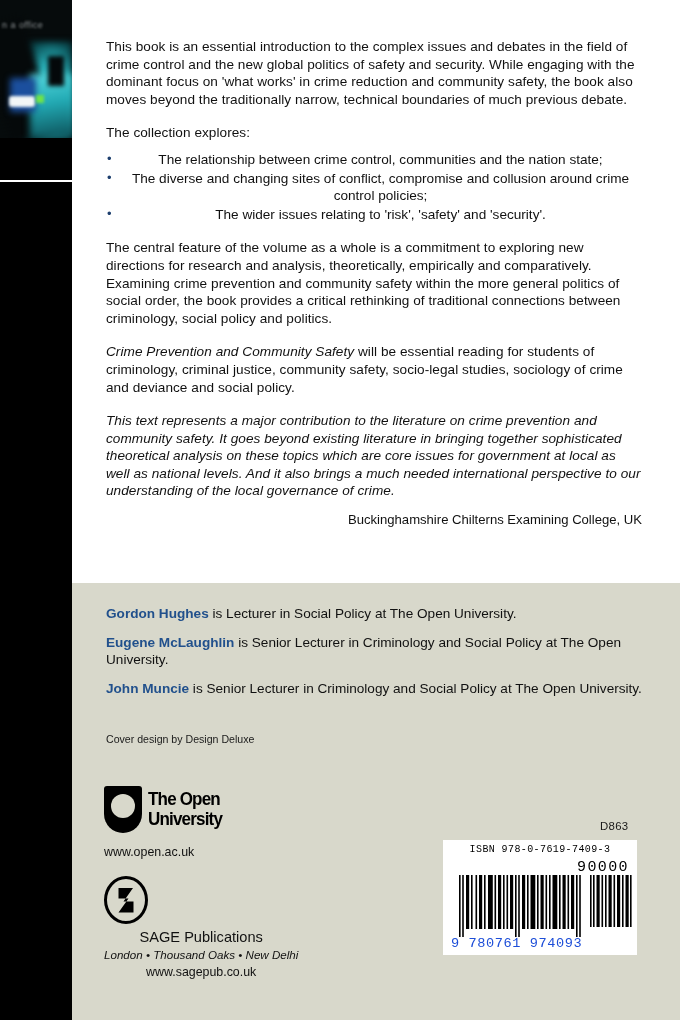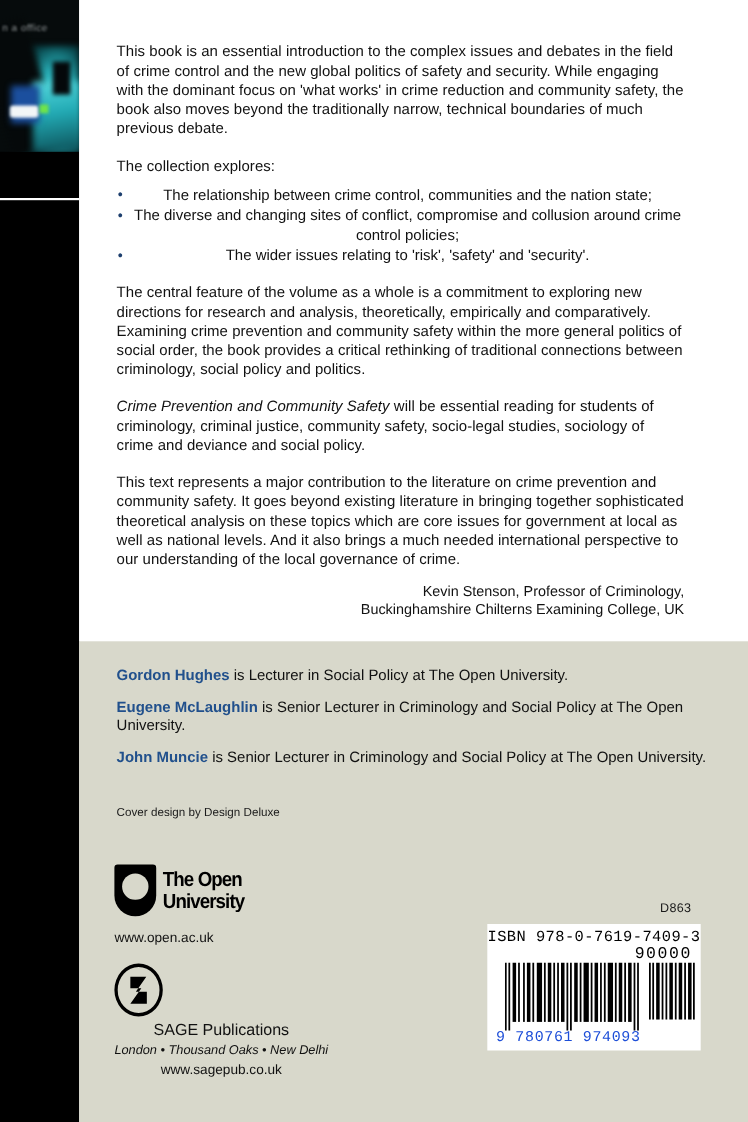--- a/index.html
+++ b/index.html
@@ -105,31 +105,31 @@
 
   
   #blurb {
     position: absolute;
     left: 72px; top: 0;
     width: 608px;
     height: 583px;
     background: #ffffff;
   }
   #blurb-inner {
-    padding: 38px 58px 0 34px;
+    padding: 38px 38px 0 34px;
   }
   .para {
     font-size: 13.6px;
     line-height: 17.6px;
     color: #111111;
     margin: 0 0 16px 0;
     letter-spacing: 0.05px;
   }
   .para.tight { margin-bottom: 9px; }
-  .para.italic { }
+  .para.italic { font-style: italic; }
   .bullets {
     list-style: none;
     margin: 0 0 16px 0;
     padding: 0;
     text-align: center;
   }
   .bullets li {
     font-size: 13.6px;
     line-height: 17.6px;
     color: #111111;
@@ -278,21 +278,21 @@
     left: 443px; top: 840px;
     width: 194px; height: 115px;
     background: #ffffff;
   }
   #isbn-text {
     position: absolute;
     left: 0; top: 4px;
     width: 194px;
     text-align: center;
     font-family: "Liberation Mono", monospace;
-    font-size: 14px;
+    font-size: 10px;
     letter-spacing: 0.4px;
     color: #000000;
   }
   #addon-text {
     position: absolute;
     right: 8px; top: 19px;
     font-family: "Liberation Mono", monospace;
     font-size: 15px;
     letter-spacing: 1.4px;
     color: #000000;
@@ -347,21 +347,20 @@
         <li>The diverse and changing sites of conflict, compromise and collusion around crime control policies;</li>
         <li>The wider issues relating to 'risk', 'safety' and 'security'.</li>
       </ul>
 
       <p class="para">The central feature of the volume as a whole is a commitment to exploring new directions for research and analysis, theoretically, empirically and comparatively. Examining crime prevention and community safety within the more general politics of social order, the book provides a critical rethinking of traditional connections between criminology, social policy and politics.</p>
 
       <p class="para"><span class="title-italic">Crime Prevention and Community Safety</span><span> will be essential reading for students of criminology, criminal justice, community safety, socio-legal studies, sociology of crime and deviance and social policy.</span></p>
 
       <p class="para italic" id="endorsement">This text represents a major contribution to the literature on crime prevention and community safety. It goes beyond existing literature in bringing together sophisticated theoretical analysis on these topics which are core issues for government at local as well as national levels. And it also brings a much needed international perspective to our understanding of the local governance of crime.</p>
 
-      <p class="attrib">Kevin Stenson, Professor of Criminology,</p>
       <p class="attrib">Buckinghamshire Chilterns Examining College, UK</p>
     </div>
   </div>
 
   <div id="beige">
     <div id="beige-inner">
       <p class="bio"><span class="name">Gordon Hughes</span><span> is Lecturer in Social Policy at The Open University.</span></p>
       <p class="bio"><span class="name">Eugene McLaughlin</span><span> is Senior Lecturer in Criminology and Social Policy at The Open University.</span></p>
       <p class="bio"><span class="name">John Muncie</span><span> is Senior Lecturer in Criminology and Social Policy at The Open University.</span></p>
 

